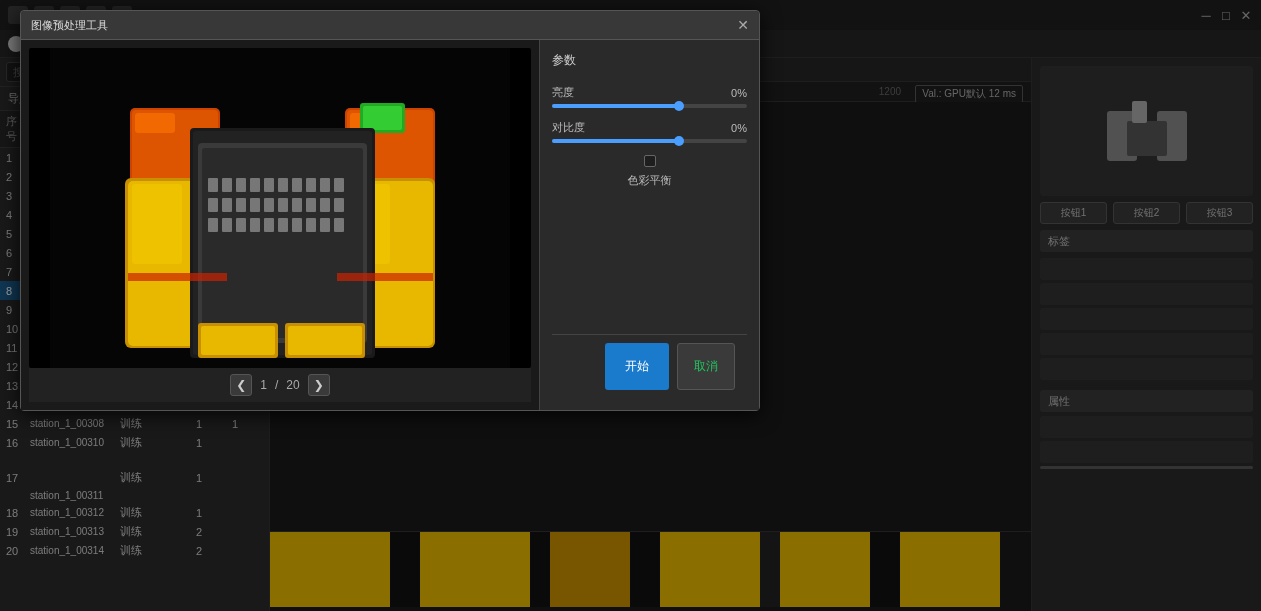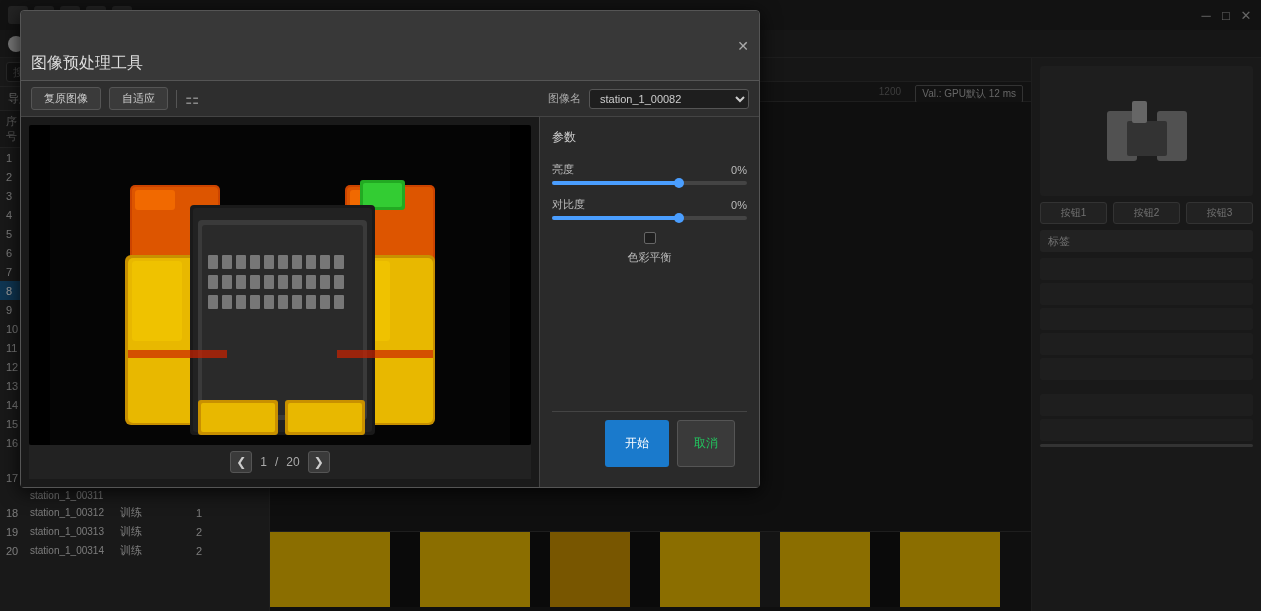--- a/index.html
+++ b/index.html
@@ -333,23 +333,22 @@
     .modal-title-bar {
       display: flex;
       align-items: center;
       justify-content: space-between;
       padding: 6px 10px;
       background: #383838;
       border-bottom: 1px solid #555;
       border-radius: 4px 4px 0 0;
     }
     .modal-title {
-      font-size: 16px;
+      font-size: 11px;
       color: #ddd;
-      margin-top: 36px;
     }
     .modal-close {
       background: none;
       border: none;
       color: #aaa;
       cursor: pointer;
       font-size: 14px;
     }
 
     .modal-toolbar {
@@ -848,50 +847,43 @@
 
     <div class="right-list">
       <div class="right-list-item"></div>
       <div class="right-list-item"></div>
       <div class="right-list-item"></div>
       <div class="right-list-item"></div>
       <div class="right-list-item"></div>
     </div>
 
     <div class="right-bottom-section">
+      <div class="right-list-label">
+        <span>属性</span>
+      </div>
       <div style="margin-top:4px;display:flex;flex-direction:column;gap:3px;">
         <div class="right-list-item"></div>
         <div class="right-list-item"></div>
         <div class="right-slider-row">
           <div class="right-slider"></div>
         </div>
       </div>
     </div>
   </div>
 
 </div>
 
 <div class="modal-overlay" id="modal-overlay">
   <div class="modal">
 
     <div class="modal-title-bar">
       <span class="modal-title">图像预处理工具</span>
       <button class="modal-close">✕</button>
     </div>
 
-    <div class="modal-toolbar">
-      <button class="modal-btn">复原图像</button>
-      <button class="modal-btn">自适应</button>
-      <div class="modal-sep"></div>
-      <span style="font-size:16px;color:#888;cursor:pointer;">⚏</span>
-      <span class="modal-filename-label">图像名</span>
-      <select class="modal-filename-select">
-        <option>station_1_00082</option>
-      </select>
-    </div>
 
     <div class="modal-body">
 
       <div class="modal-image-area">
         <div class="modal-image-canvas">
           
           <svg width="100%" height="100%" viewBox="0 0 460 320" xmlns="http://www.w3.org/2000/svg">
 
             <rect width="460" height="320" fill="#050505"></rect>
 

